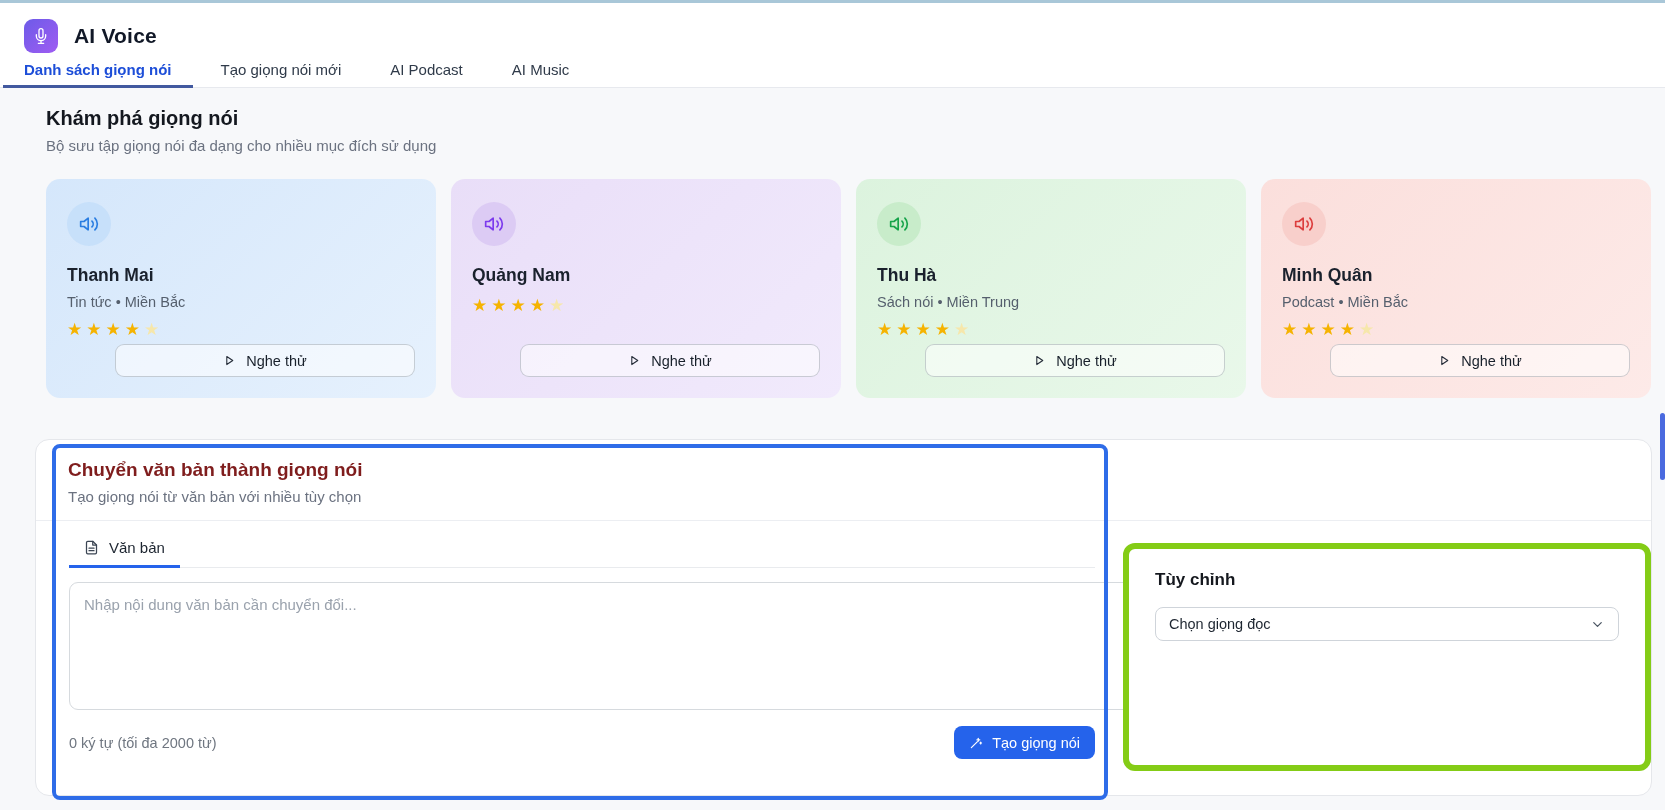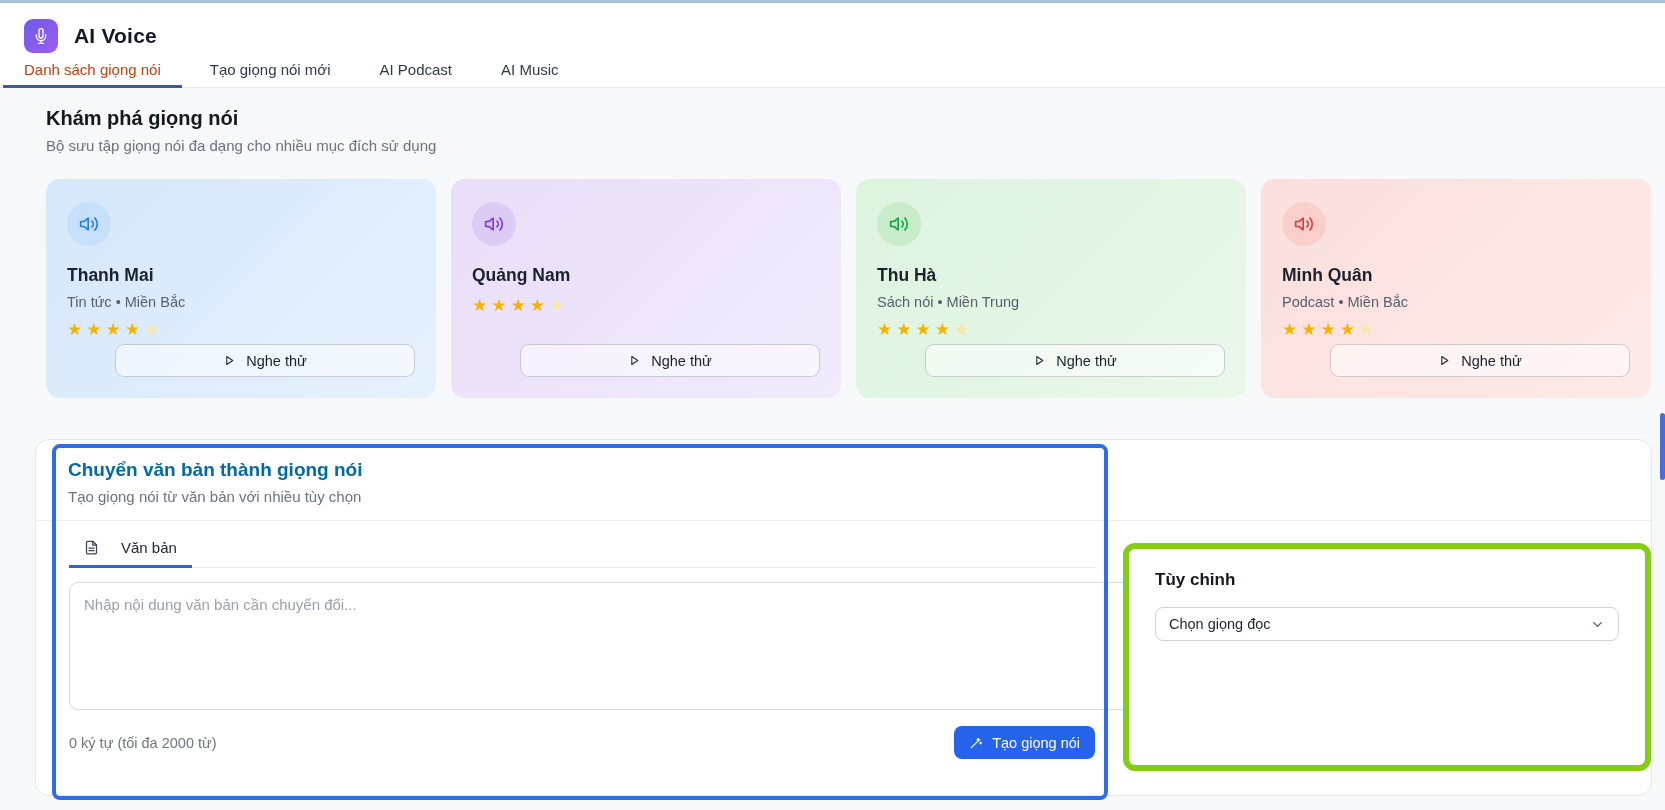--- a/index.html
+++ b/index.html
@@ -12,21 +12,21 @@
     color: #1b2330;
   }
   .top-strip { height: 3px; width: 100%; }
 
   header { background: #fff; padding: 16px 0 0 24px; border-bottom: 1px solid #e7e9ee; }
   .brand { display: flex; align-items: center; gap: 16px; }
   .logo { width: 34px; height: 34px; border-radius: 9px; display: flex; align-items: center; justify-content: center; flex: 0 0 auto; }
   .app-title { font-size: 21px; font-weight: 700; color: #111827; letter-spacing: .2px; }
   .tabs { display: flex; gap: 7px; margin: 8px 0 0 -21px; }
   .tab { padding: 0 21px 9px; font-size: 15px; color: #2f3a49; position: relative; cursor: pointer; white-space: nowrap; }
-  .tab.active { color: #c2410c; font-weight: 400; }
+  .tab.active { color: #1d4ed8; font-weight: 700; }
   .tab.active::after { content: ''; position: absolute; left: 0; right: 0; bottom: -1px; height: 3px; background: var(--nav-underline, #42599f); }
 
   main { padding: 19px 0 0 46px; }
   .explore-title { margin: 0; font-size: 20px; font-weight: 700; color: #14181f; }
   .explore-sub { margin: 7px 0 0; font-size: 15px; color: #6b7280; }
 
   .cards { display: grid; grid-template-columns: repeat(4, 390px); gap: 15px; margin-top: 25px; width: 1605px; }
   .vcard { height: 219px; border-radius: 14px; padding: 21px; position: relative; }
   .vc-circle { width: 44px; height: 44px; border-radius: 50%; display: flex; align-items: center; justify-content: center; margin-top: 2px; }
   .vc-name { margin-top: 19px; font-size: 17.5px; font-weight: 700; color: #1a212d; }
@@ -35,26 +35,26 @@
   .vc-btn {
     position: absolute; left: 21px; right: 21px; bottom: 21px; height: 33px;
     border-radius: 9px; background: rgba(255,255,255,.55);
     border: 1px solid rgba(100,112,125,.32);
     display: flex; align-items: center; justify-content: center; gap: 10px;
     font-size: 14.5px; color: #18202b; cursor: pointer; font-family: inherit; margin-left: 48px;
   }
 
   .panel { margin: 41px 0 0 -11px; width: 1617px; height: 357px; background: #fff; border: 1px solid #e5e7eb; border-radius: 14px; }
   .panel-header { padding: 19px 32px 15px; border-bottom: 1px solid #eceef2; }
-  .panel-title { margin: 0; font-size: 19px; font-weight: 700; color: #0369a1; }
+  .panel-title { margin: 0; font-size: 19px; font-weight: 700; color: #7f1d1d; }
   .panel-sub { margin: 7px 0 0; font-size: 15px; color: #6b7280; }
   .panel-body { display: flex; }
   .tts-col { width: 1072px; padding-left: 33px; flex: 0 0 auto; }
   .tab-bar { margin-top: 18px; width: 1026px; border-bottom: 1px solid #e9ebee; }
-  .tts-tab { display: inline-flex; align-items: center; gap: 22px; padding: 0 15px 11px; position: relative; font-size: 15px; color: #1d2530; cursor: pointer; }
+  .tts-tab { display: inline-flex; align-items: center; gap: 10px; padding: 0 15px 11px; position: relative; font-size: 15px; color: #1d2530; cursor: pointer; }
   .tts-tab::after { content: ''; position: absolute; left: 0; right: 0; bottom: -1px; height: 3px; background: var(--accent, #2563eb); }
   .tts-input {
     display: block; margin-top: 14px; width: 1132px; height: 128px;
     border: 1px solid #d6dade; border-radius: 9px; padding: 13px 14px;
     font-size: 15px; font-family: inherit; color: #4c1d95; resize: none; outline: none; background: #fff;
   }
   .tts-input::placeholder { color: #9aa2ad; }
   .tts-footer { width: 1026px; margin-top: 16px; display: flex; justify-content: space-between; align-items: center; }
   .char-count { font-size: 14.5px; color: #6f7680; }
   .gen-btn {

